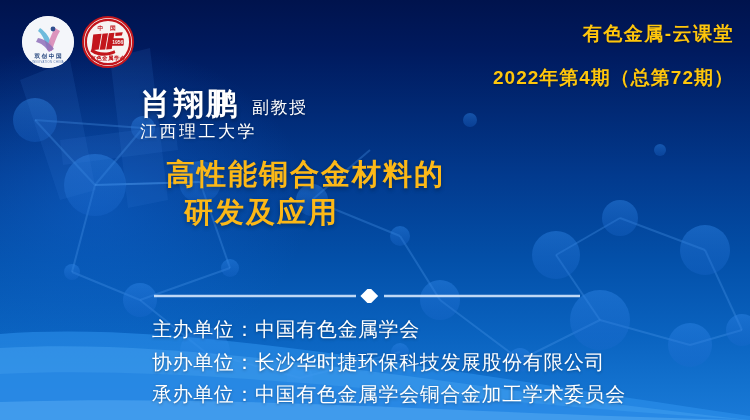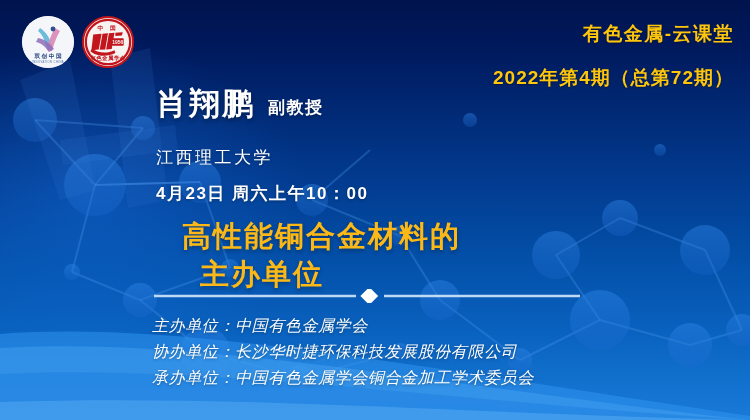--- a/index.html
+++ b/index.html
@@ -62,35 +62,35 @@
     letter-spacing: 1.5px; line-height: 1.25;
     text-shadow: 0 1px 2px rgba(0,0,0,.35);
   }
   .header-right .hr-line2 {
     font-size: 19px; font-weight: bold; color: #ffc60b;
     letter-spacing: 1px; line-height: 1.35; margin-top: 19px;
     text-shadow: 0 1px 2px rgba(0,0,0,.35);
   }
 
   
-  .content { position: absolute; left: 156px; top: 88px; z-index: 6; width: 560px; }
+  .content { position: absolute; left: 140px; top: 88px; z-index: 6; width: 560px; }
 
   .speaker-row { display: flex; align-items: flex-end; gap: 13px; }
   .speaker-name {
     font-size: 31px; font-weight: bold; color: #ffffff;
     letter-spacing: 2px; line-height: 1;
     text-shadow: 0 2px 4px rgba(0,0,0,.40);
   }
   .speaker-title {
-    font-size: 17px; font-weight: bold; color: #ffffff;
+    font-size: 17px; font-weight: normal; color: #ffffff;
     letter-spacing: 1.5px; line-height: 1; padding-bottom: 3px;
     text-shadow: 0 1px 3px rgba(0,0,0,.35);
   }
   .affiliation {
-    margin-top: 27px;
+    margin-top: 1px;
     font-size: 17px; color: #ffffff; letter-spacing: 2.5px;
     text-shadow: 0 1px 3px rgba(0,0,0,.30);
   }
   .datetime {
     margin-top: 13px;
     font-size: 17px; color: #ffffff; font-weight: bold; letter-spacing: 1.5px;
     text-shadow: 0 1px 3px rgba(0,0,0,.30);
   }
 
   .talk-title {
@@ -106,25 +106,24 @@
   
   .divider {
     position: absolute; left: 152px; top: 289px; width: 430px; height: 14px; z-index: 6;
   }
 
   
   .organizers {
     position: absolute; left: 152px; top: 313px; z-index: 6;
   }
   .org-line {
-    font-size: 16px; color: #ffffff; line-height: 1.63;
+    font-size: 20px; color: #ffffff; line-height: 1.63;
     letter-spacing: 0.6px; font-weight: 500;
     text-shadow: 0 1px 3px rgba(0,0,0,.34);
     white-space: nowrap;
-    font-style: italic;
   }
 </style>
 </head>
 <body>
 
 <div class="poster">
 
   <div class="glow"></div>
 
   <svg class="net" viewBox="0 0 750 420" preserveAspectRatio="none" aria-hidden="true">
@@ -241,25 +240,24 @@
 
   <div class="content">
 
     <div class="speaker-row">
       <div class="speaker-name">肖翔鹏</div>
       <div class="speaker-title">副教授</div>
     </div>
 
     <div class="affiliation">江西理工大学</div>
 
-    <div class="datetime">4月23日  周六上午10：00</div>
 
     <div class="talk-title">
       <span class="tt-line tt-line1">高性能铜合金材料的</span>
-      <span class="tt-line tt-line2">主办单位</span>
+      <span class="tt-line tt-line2">研发及应用</span>
     </div>
 
   </div>
 
   <svg class="divider" viewBox="0 0 430 14" aria-hidden="true">
     <line x1="2" y1="7" x2="204" y2="7" stroke="#cfe3fb" stroke-width="2.4" stroke-opacity="0.92"></line>
     <rect x="211" y="0.7" width="12.6" height="12.6" transform="rotate(45 217.3 7)" fill="#ffffff"></rect>
     <line x1="232" y1="7" x2="428" y2="7" stroke="#cfe3fb" stroke-width="2.4" stroke-opacity="0.92"></line>
   </svg>
 

